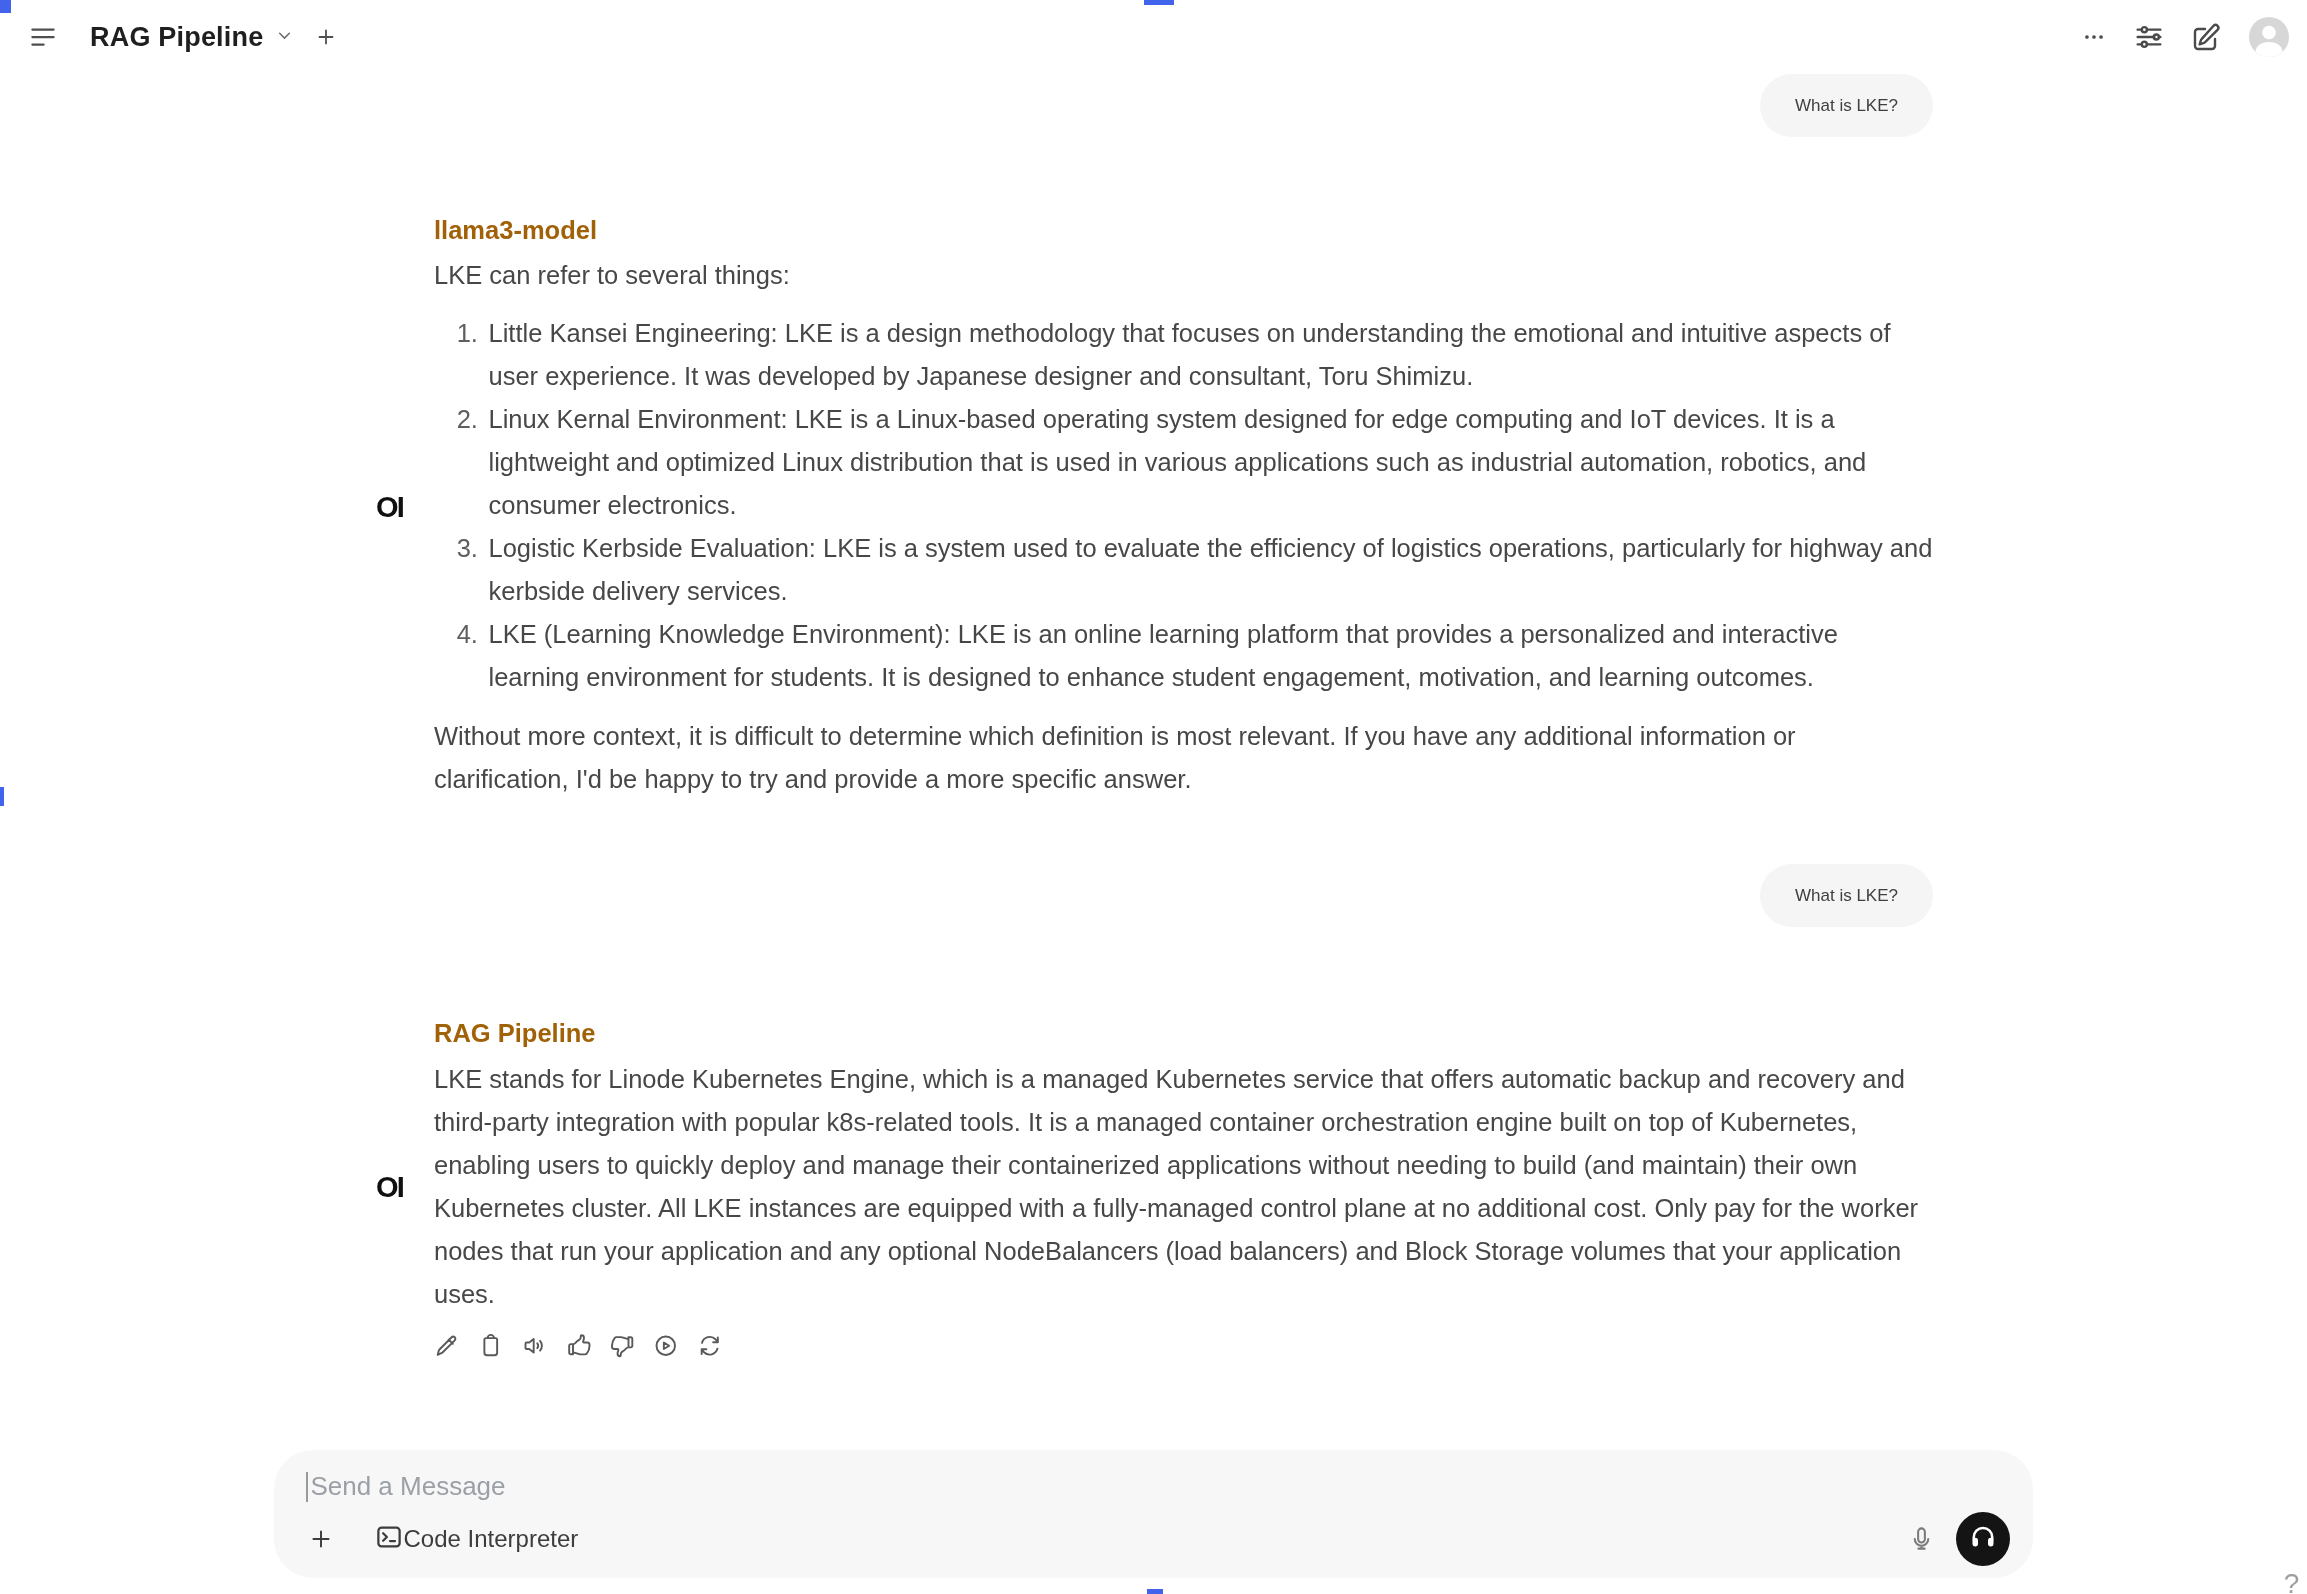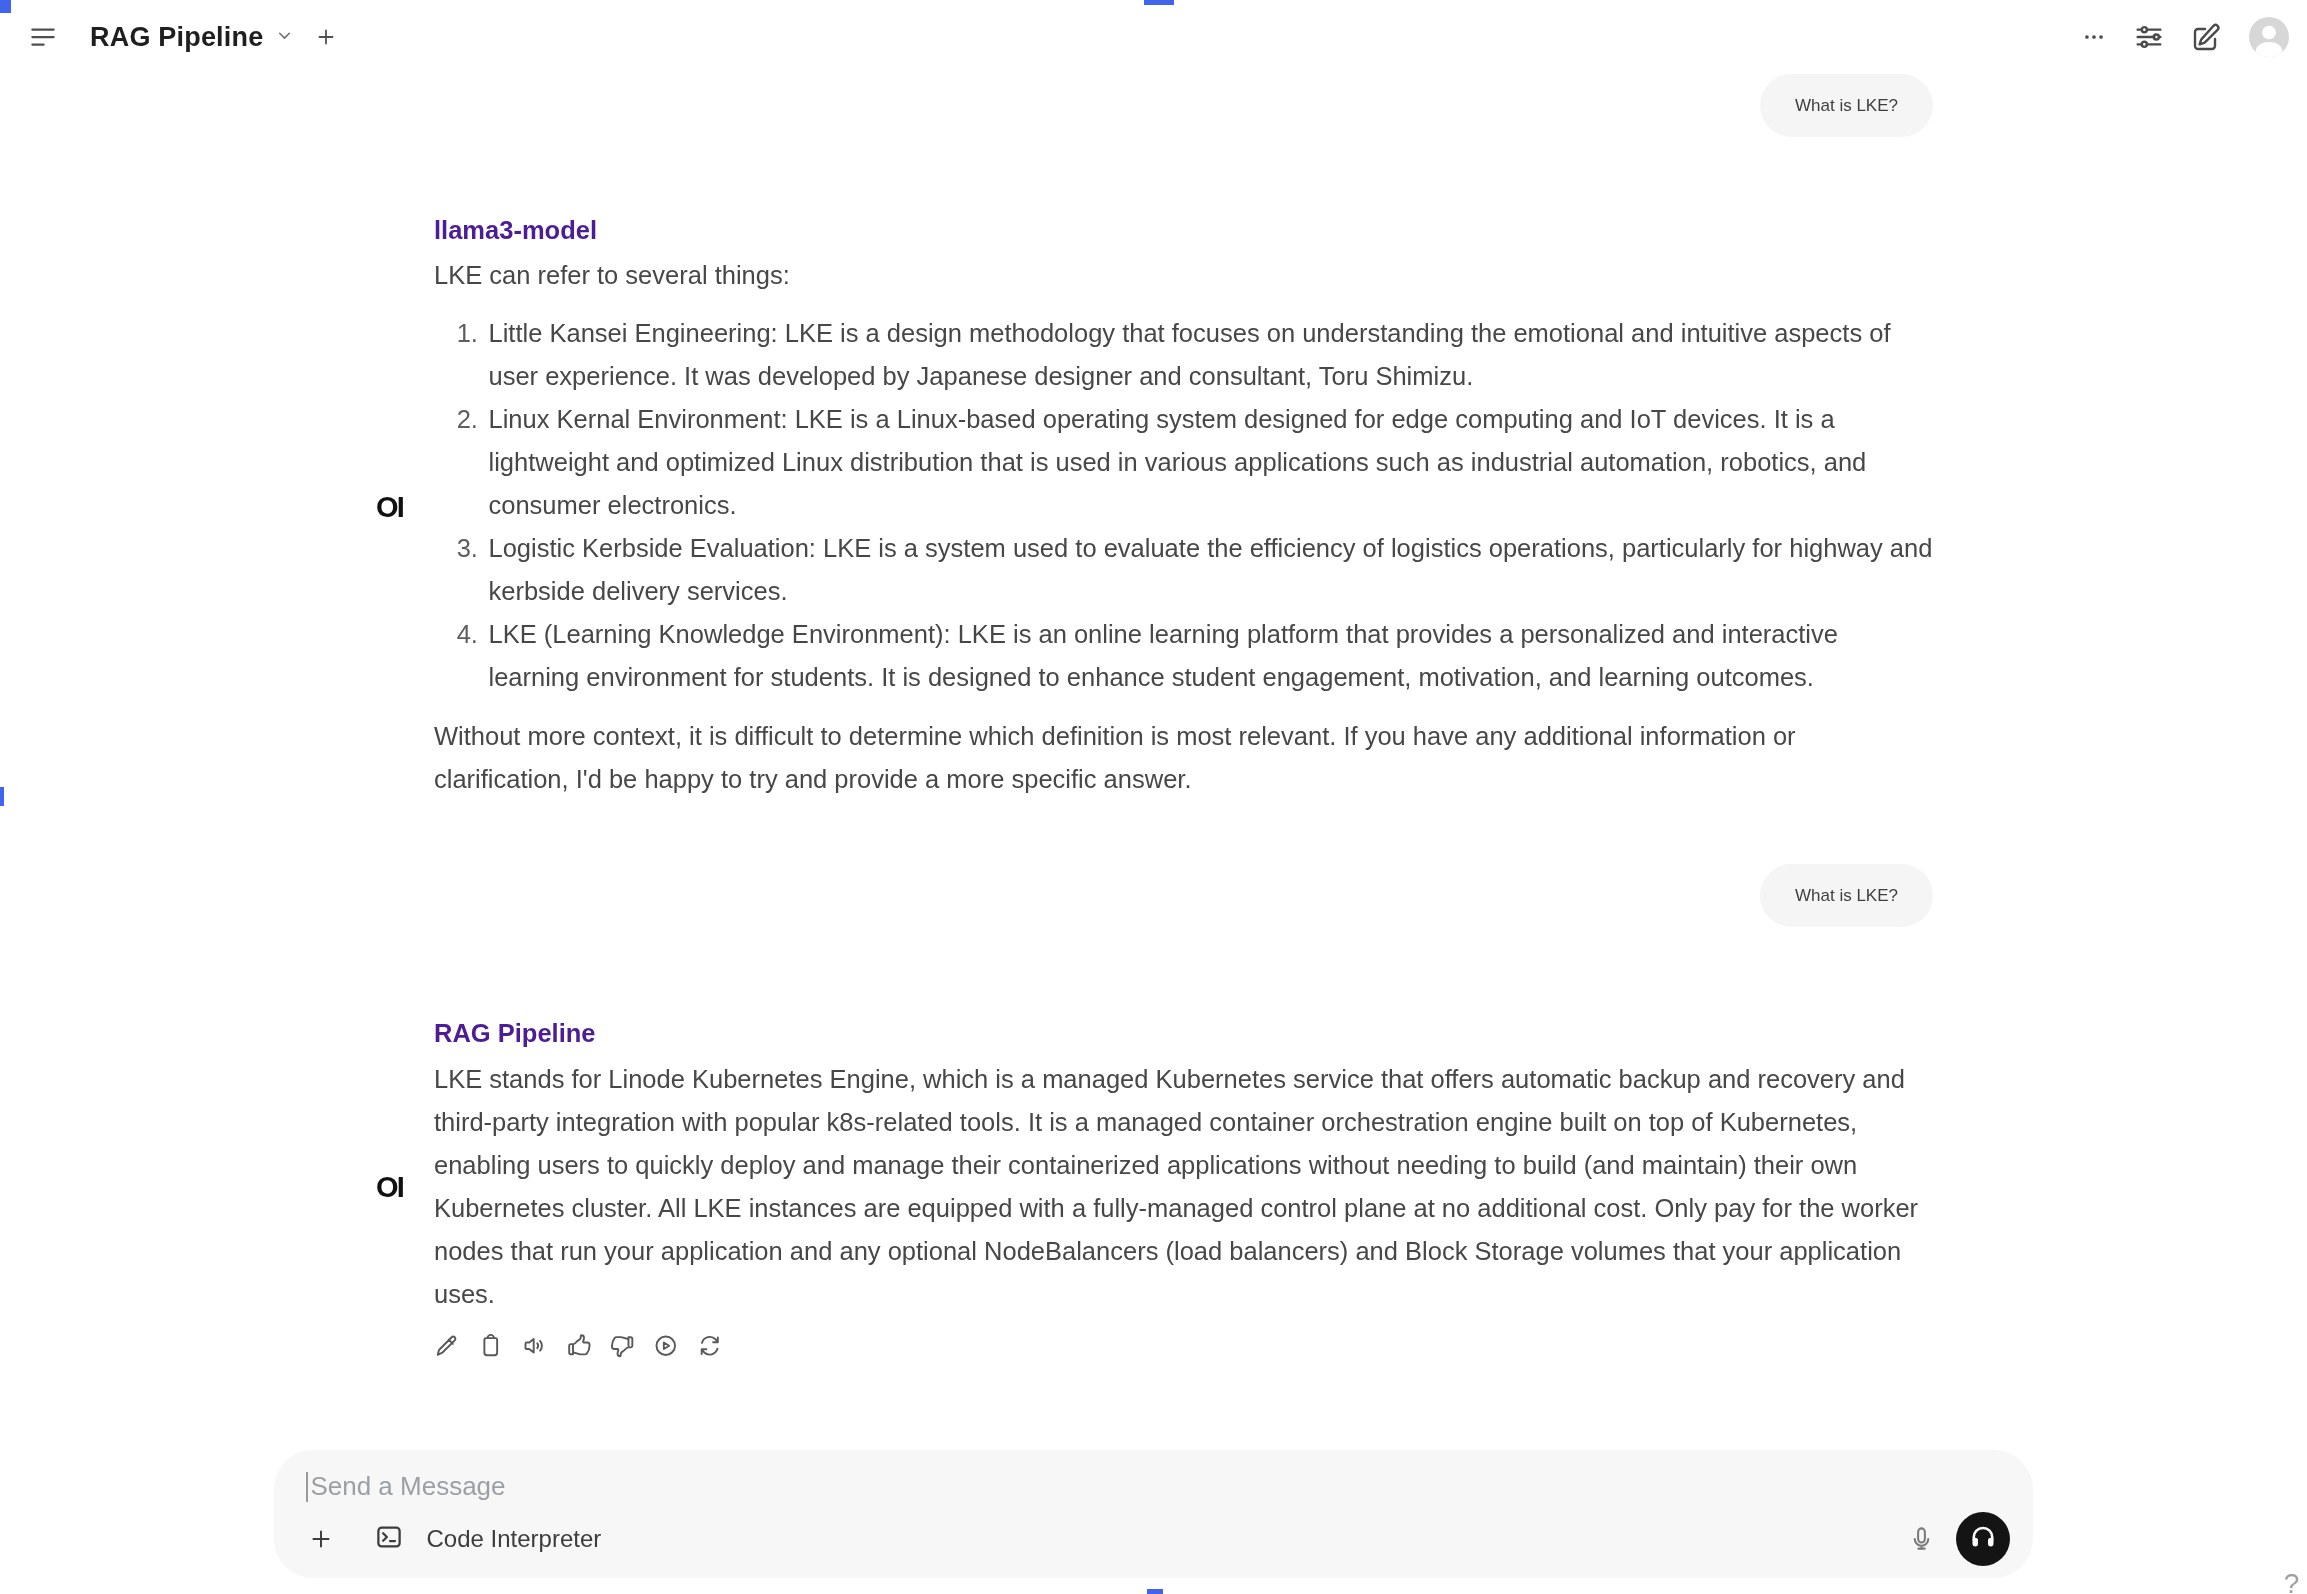--- a/index.html
+++ b/index.html
@@ -42,21 +42,21 @@
   }
   .assistant { display:flex; align-items:center; gap:14px; }
   .a1 { margin-top:75px; }
   .a2 { margin-top:88px; }
   .u2 { margin-top:63px; }
   .ai-logo {
     width:44px; flex:0 0 44px; font-size:29px; font-weight:800; color:#101010;
     letter-spacing:-1.8px; line-height:35px; padding-top:1.8px;
   }
   .msg { flex:1; font-size:25.5px; line-height:43px; color:#474747; }
-  .model-name { font-size:25.5px; font-weight:700; color:#4c1d95; line-height:37px; margin-bottom:5.3px; }
+  .model-name { font-size:25.5px; font-weight:700; color:#a16207; line-height:37px; margin-bottom:5.3px; }
   .msg p { margin:0; }
   .msg .outro { }
   .msg ol { margin:15px 0 16px 0; padding-left:51px; }
   .msg li { padding-left:3.5px; }
   .msg li::marker { color:#5e5e5e; }
   .actions { display:flex; align-items:center; gap:18.4px; margin-top:17.6px; color:#595959; }
   .actions .icon-btn { color:#595959; }
 
   
   .composer {
@@ -65,21 +65,21 @@
   }
   .input-line { display:flex; align-items:center; height:35px; }
   .caret { width:1.8px; height:30px; background:#9a9a9a; margin-right:2.6px; }
   .placeholder { font-size:26px; color:#9ba0a6; }
   .composer-controls {
     position:absolute; left:30px; right:23px; bottom:12.3px;
     display:flex; align-items:center;
   }
   .attach-btn { color:#3d3d3d; margin-left:3.5px; }
   .code-chip {
-    display:flex; align-items:center; gap:23px; margin-left:40px;
+    display:flex; align-items:center; gap:0; margin-left:40px;
     background:none; border:none; cursor:pointer; padding:0; color:#3d3d3d;text-align:right;
   }
   .code-chip .label { font-size:24px; font-weight:500; color:#3d3d3d; }
   .composer-right { margin-left:auto; display:flex; align-items:center; gap:21px; }
   .mic-btn { color:#7a7a7a; }
   .call-btn {
     width:54px; height:54px; border-radius:50%; background:#141414; border:none; cursor:pointer;
     display:flex; align-items:center; justify-content:center; color:#ffffff;
   }
 

